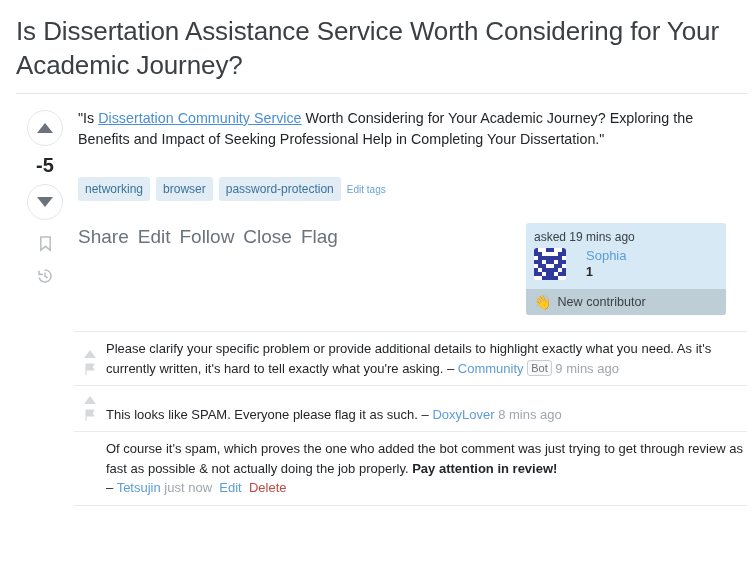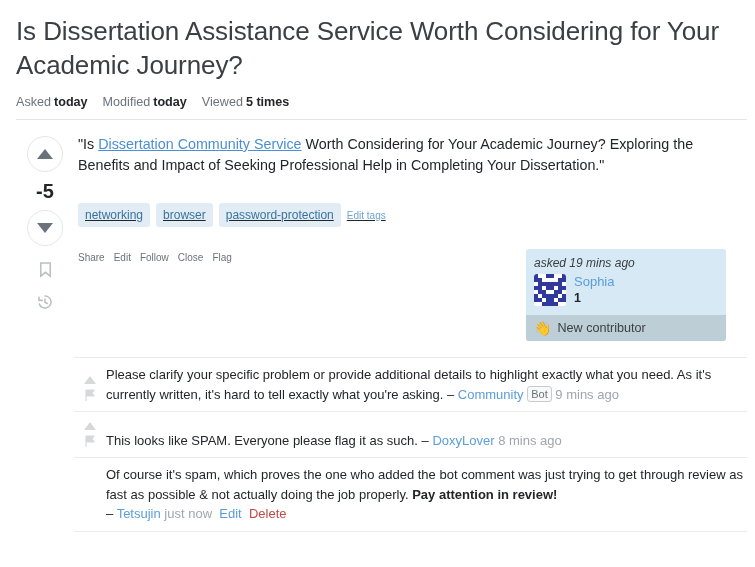--- a/index.html
+++ b/index.html
@@ -96,21 +96,20 @@
     text-decoration: underline;
   }
 
   
   .tags {
     display: flex;
     align-items: center;
     gap: 6px;
     margin-top: 26px;
     flex-wrap: wrap;
-    text-decoration: underline;
   }
   .tag {
     background: #e1ecf4;
     color: #39739d;
     font-size: 12px;
     line-height: 1;
     padding: 6px 7px;
     border-radius: 3px;
     white-space: nowrap;
     cursor: pointer;
@@ -122,35 +121,35 @@
   }
 
   
   .action-row {
     display: flex;
     align-items: flex-start;
     margin-top: 22px;
     position: relative;
     min-height: 96px;
   }
-  .actions { display: flex; gap: 9px; font-size: 10px; padding-top: 3px; }
+  .actions { display: flex; gap: 9px; font-size: 19px; padding-top: 3px; }
   .actions span { color: #6a737c; cursor: pointer; }
 
   .usercard {
     position: absolute;
     left: 448px;
     top: 0;
     width: 200px;
     background: #d6e9f5;
     border-radius: 3px;
     overflow: hidden;
   }
   .uc-inner { padding: 7px 8px 8px 8px; }
-  .uc-when { font-size: 12px; color: #3b4045; margin-bottom: 4px; font-style: italic; }
-  .uc-user { display: flex; gap: 8px; align-items: flex-start; }
+  .uc-when { font-size: 12px; color: #3b4045; margin-bottom: 4px; }
+  .uc-user { display: flex; gap: 20px; align-items: flex-start; }
   .avatar {
     width: 32px; height: 32px;
     border-radius: 3px;
     flex: 0 0 32px;
     background: #ffffff;
     overflow: hidden;
   }
   .uc-name { color: #5b9dd9; font-size: 13px; line-height: 1.25; }
   .uc-rep { color: #232629; font-size: 12.5px; font-weight: 700; line-height: 1.3; }
   .uc-newbie {
@@ -214,31 +213,20 @@
   .c-edit { color: #5b9dd9 !important; cursor: pointer; }
   .bold { font-weight: 700; }
 </style>
 </head>
 <body>
 
 <div class="page">
 
   <div class="header">
     <h1 class="q-title">Is Dissertation Assistance Service Worth Considering for Your Academic Journey?</h1>
-    <div class="meta-row">
-      <div class="meta-item">
-        <span>Asked</span><b>today</b>
-      </div>
-      <div class="meta-item">
-        <span>Modified</span><b>today</b>
-      </div>
-      <div class="meta-item">
-        <span>Viewed</span><b>5 times</b>
-      </div>
-    </div>
     <div class="hr-head"></div>
   </div>
 
   <div class="post">
 
     <div class="votecell">
       <div class="vote-btn">
         <span class="tri-up"></span>
       </div>
       <div class="score">-5</div>

